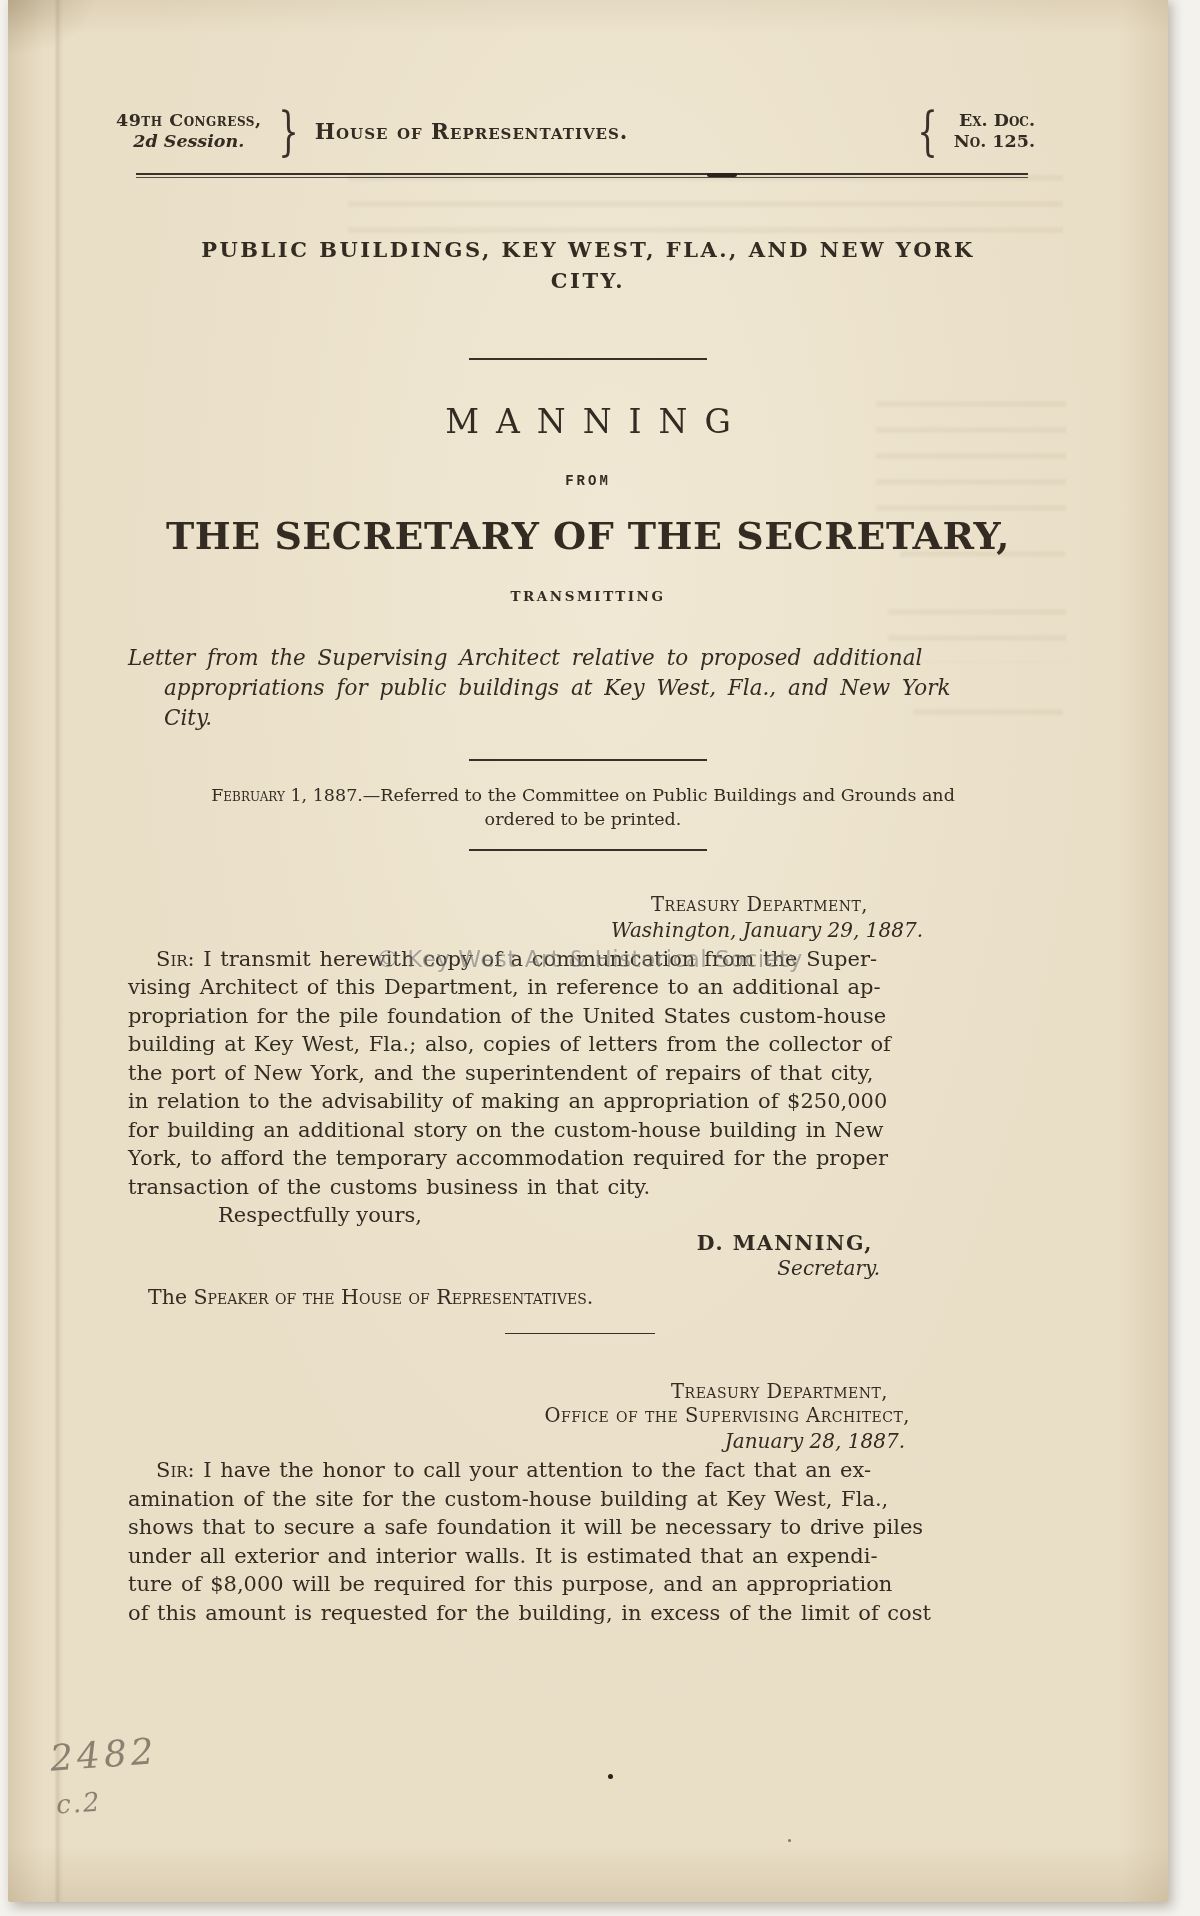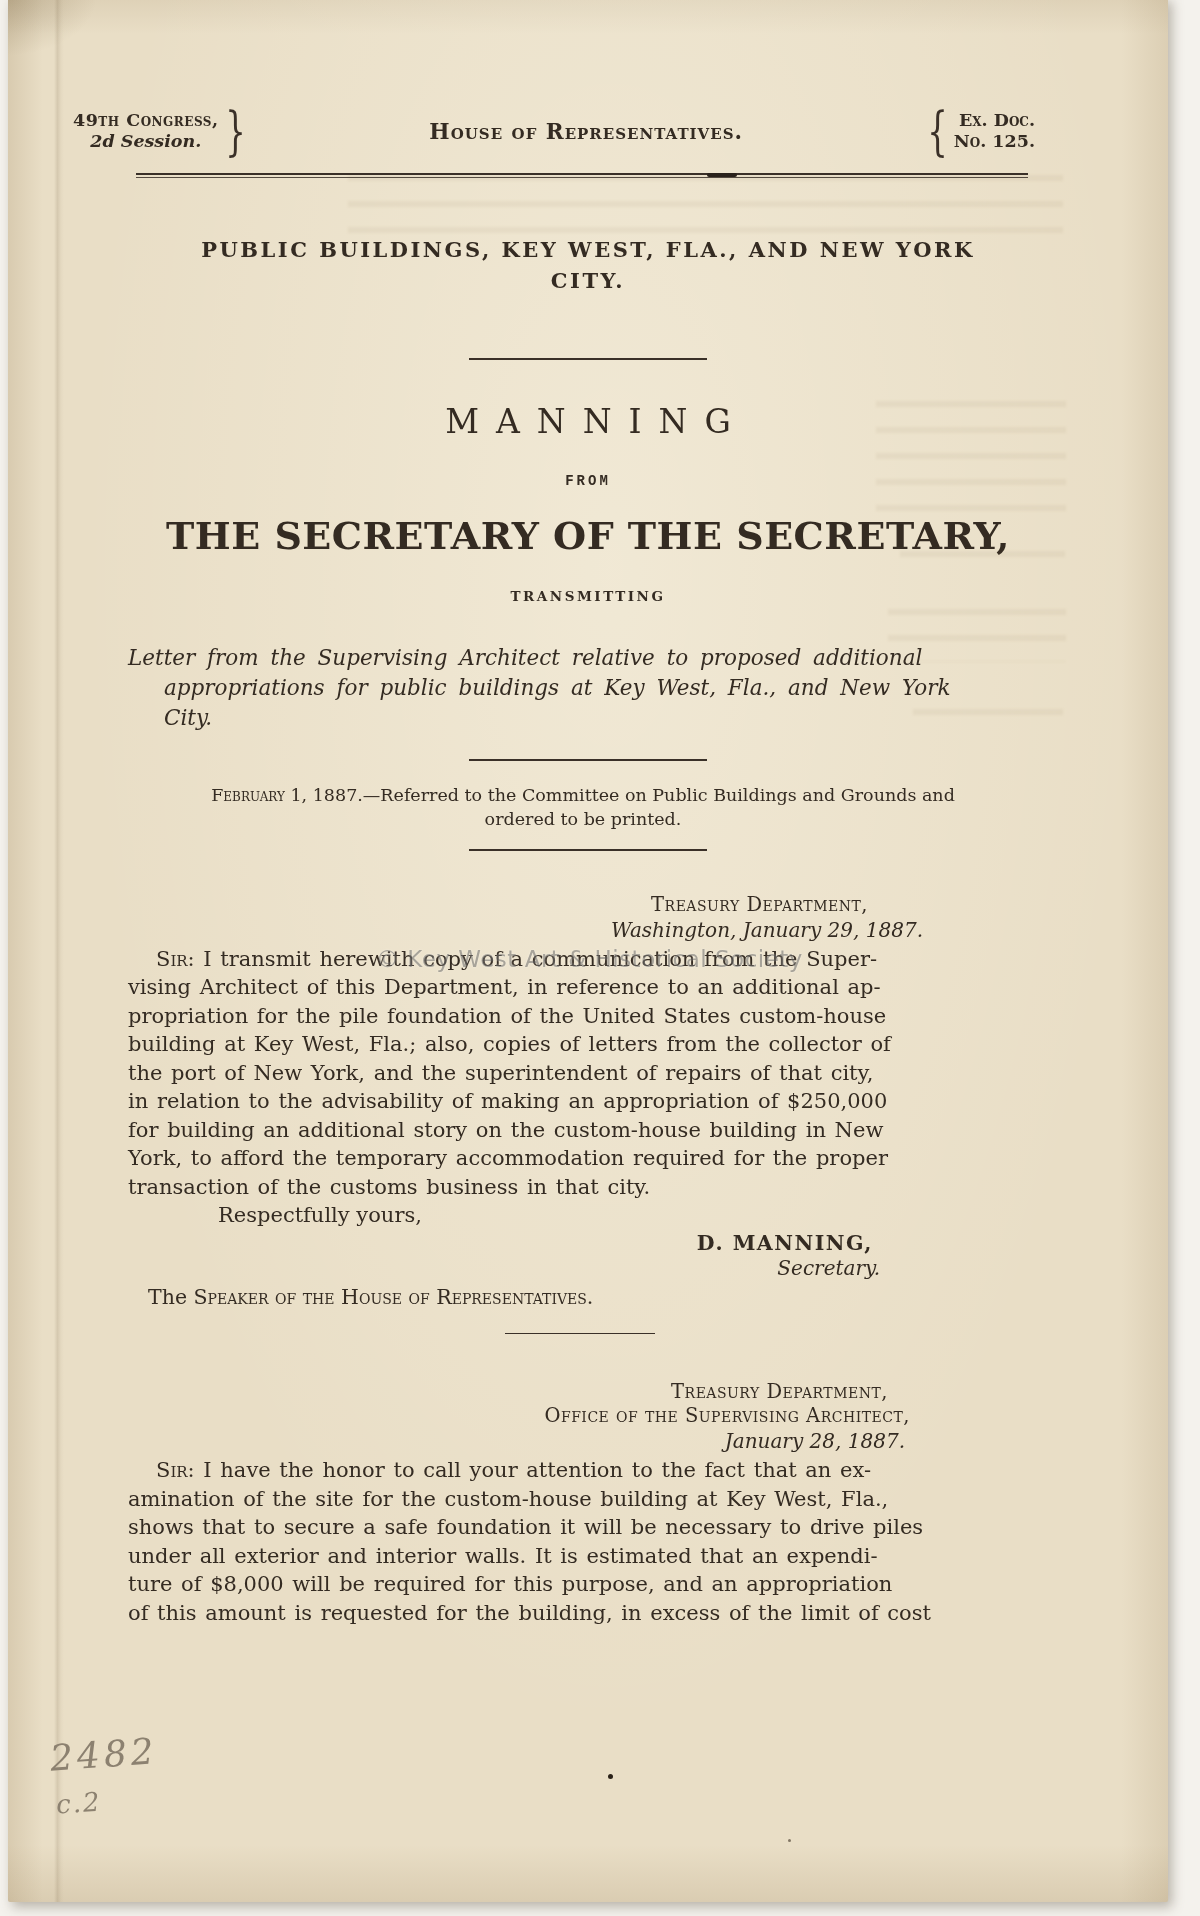--- a/index.html
+++ b/index.html
@@ -39,28 +39,28 @@
   .g3{left:892px;top:542px;width:165px;height:24px;}
   .g4{left:880px;top:600px;width:178px;height:66px;}
   .g5{left:905px;top:700px;width:150px;height:20px;}
 
   .sc{font-variant:small-caps;}
   .it{font-style:italic;}
   .b{font-weight:bold;}
   .pre{white-space:pre-line;}
 
   .hdr{
-    margin:112px 133px 0 65px;
-    display:flex;align-items:center;
+    margin:112px 133px 0 108px;
+    display:flex;align-items:center;gap:10px;
   }
   .hdr-left{text-align:center;line-height:1.25;flex:0 0 auto;}
   .congress{font-size:17.5px;letter-spacing:0.5px;}
   .session{font-size:17.5px;}
   .brace{font-size:52px;font-weight:normal;transform:scaleX(0.62);line-height:0.9;flex:0 0 auto;color:#3a3028;}
-  .chamber{flex:1;text-align:center;font-size:21.5px;letter-spacing:1px;}
+  .chamber{flex:1;text-align:left;font-size:21.5px;letter-spacing:1px;}
   .hdr-right{text-align:right;line-height:1.25;flex:0 0 auto;}
   .docline{font-size:17.5px;}
 
   .double-rule{
     position:relative;
     margin:18px 140px 0 128px;
     height:2px;
     border-top:2px solid #3a3028;
     border-bottom:1px solid rgba(58,48,40,0.85);
   }

